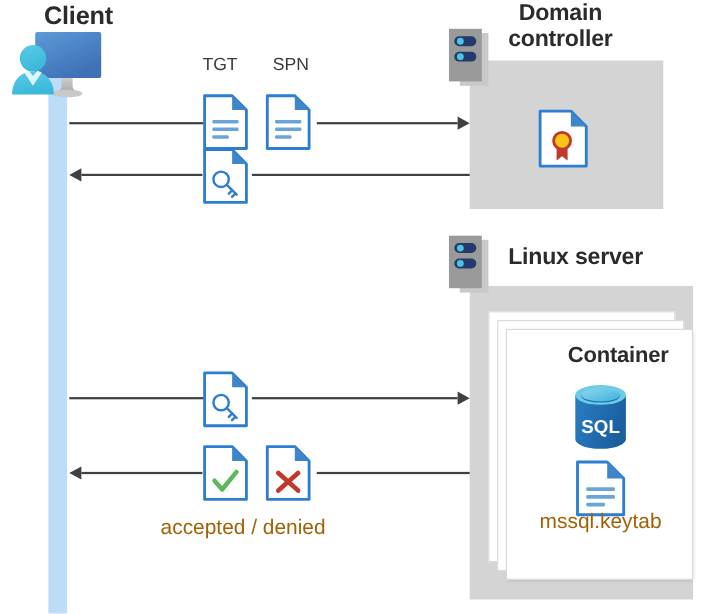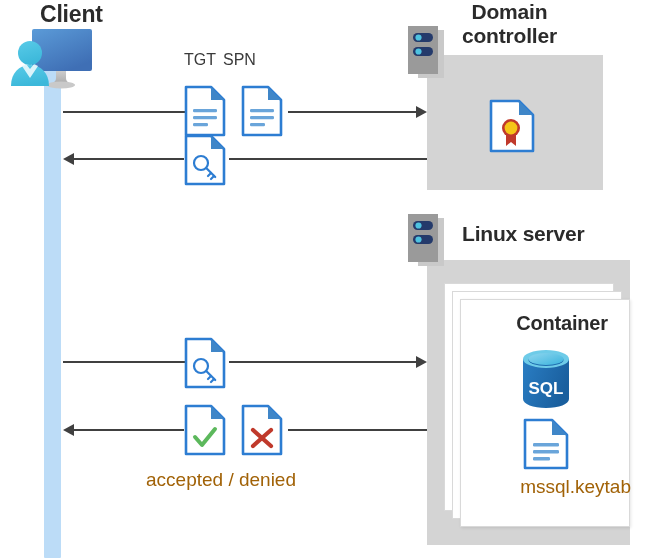--- a/index.html
+++ b/index.html
@@ -183,25 +183,25 @@
     <div class="abs" style="left:62px; top:118px; width:46px; height:52px;">
       <svg width="46" height="52" viewBox="0 0 46 52">
         <path d="M2 2 h27 l15 15 v33 h-42 z" fill="#ffffff" stroke="#2d7dd2" stroke-width="2.6" stroke-linejoin="round"></path>
         <path d="M29 2 l15 15 h-15 z" fill="#3f86c8"></path>
         <rect x="10" y="25" width="26" height="3.4" rx="1.2" fill="#6aa5da"></rect>
         <rect x="10" y="32" width="26" height="3.4" rx="1.2" fill="#6aa5da"></rect>
         <rect x="10" y="39" width="17" height="3.4" rx="1.2" fill="#6aa5da"></rect>
       </svg>
     </div>
 
-    <div class="abs cap" style="left:0; top:176px; width:170px; text-align:right;">mssql.keytab</div>
+    <div class="abs cap" style="left:0; top:164px; width:170px; text-align:center;">mssql.keytab</div>
   </div>
 
   <div class="abs lbl" style="left:184px; top:51px;">TGT</div>
-  <div class="abs lbl" style="left:223px; top:51px;">SPN</div>
+  <div class="abs lbl" style="left:248px; top:51px;">SPN</div>
 
   <div class="abs arrow-line" style="left:63px; top:111px; width:122px;"></div>
   <div class="abs arrow-line" style="left:288px; top:111px; width:128px;"></div>
   <div class="abs arrow-head head-right" style="left:416px; top:106px;"></div>
 
   <div class="abs" style="left:184px; top:85px; width:42px; height:52px;">
     <svg width="42" height="52" viewBox="0 0 42 52">
       <path d="M2 2 h25 l13 13 v35 h-38 z" fill="#ffffff" stroke="#2d7dd2" stroke-width="2.6" stroke-linejoin="round"></path>
       <path d="M27 2 l13 13 h-13 z" fill="#3f86c8"></path>
       <rect x="9" y="24" width="24" height="3.2" rx="1.2" fill="#6aa5da"></rect>

